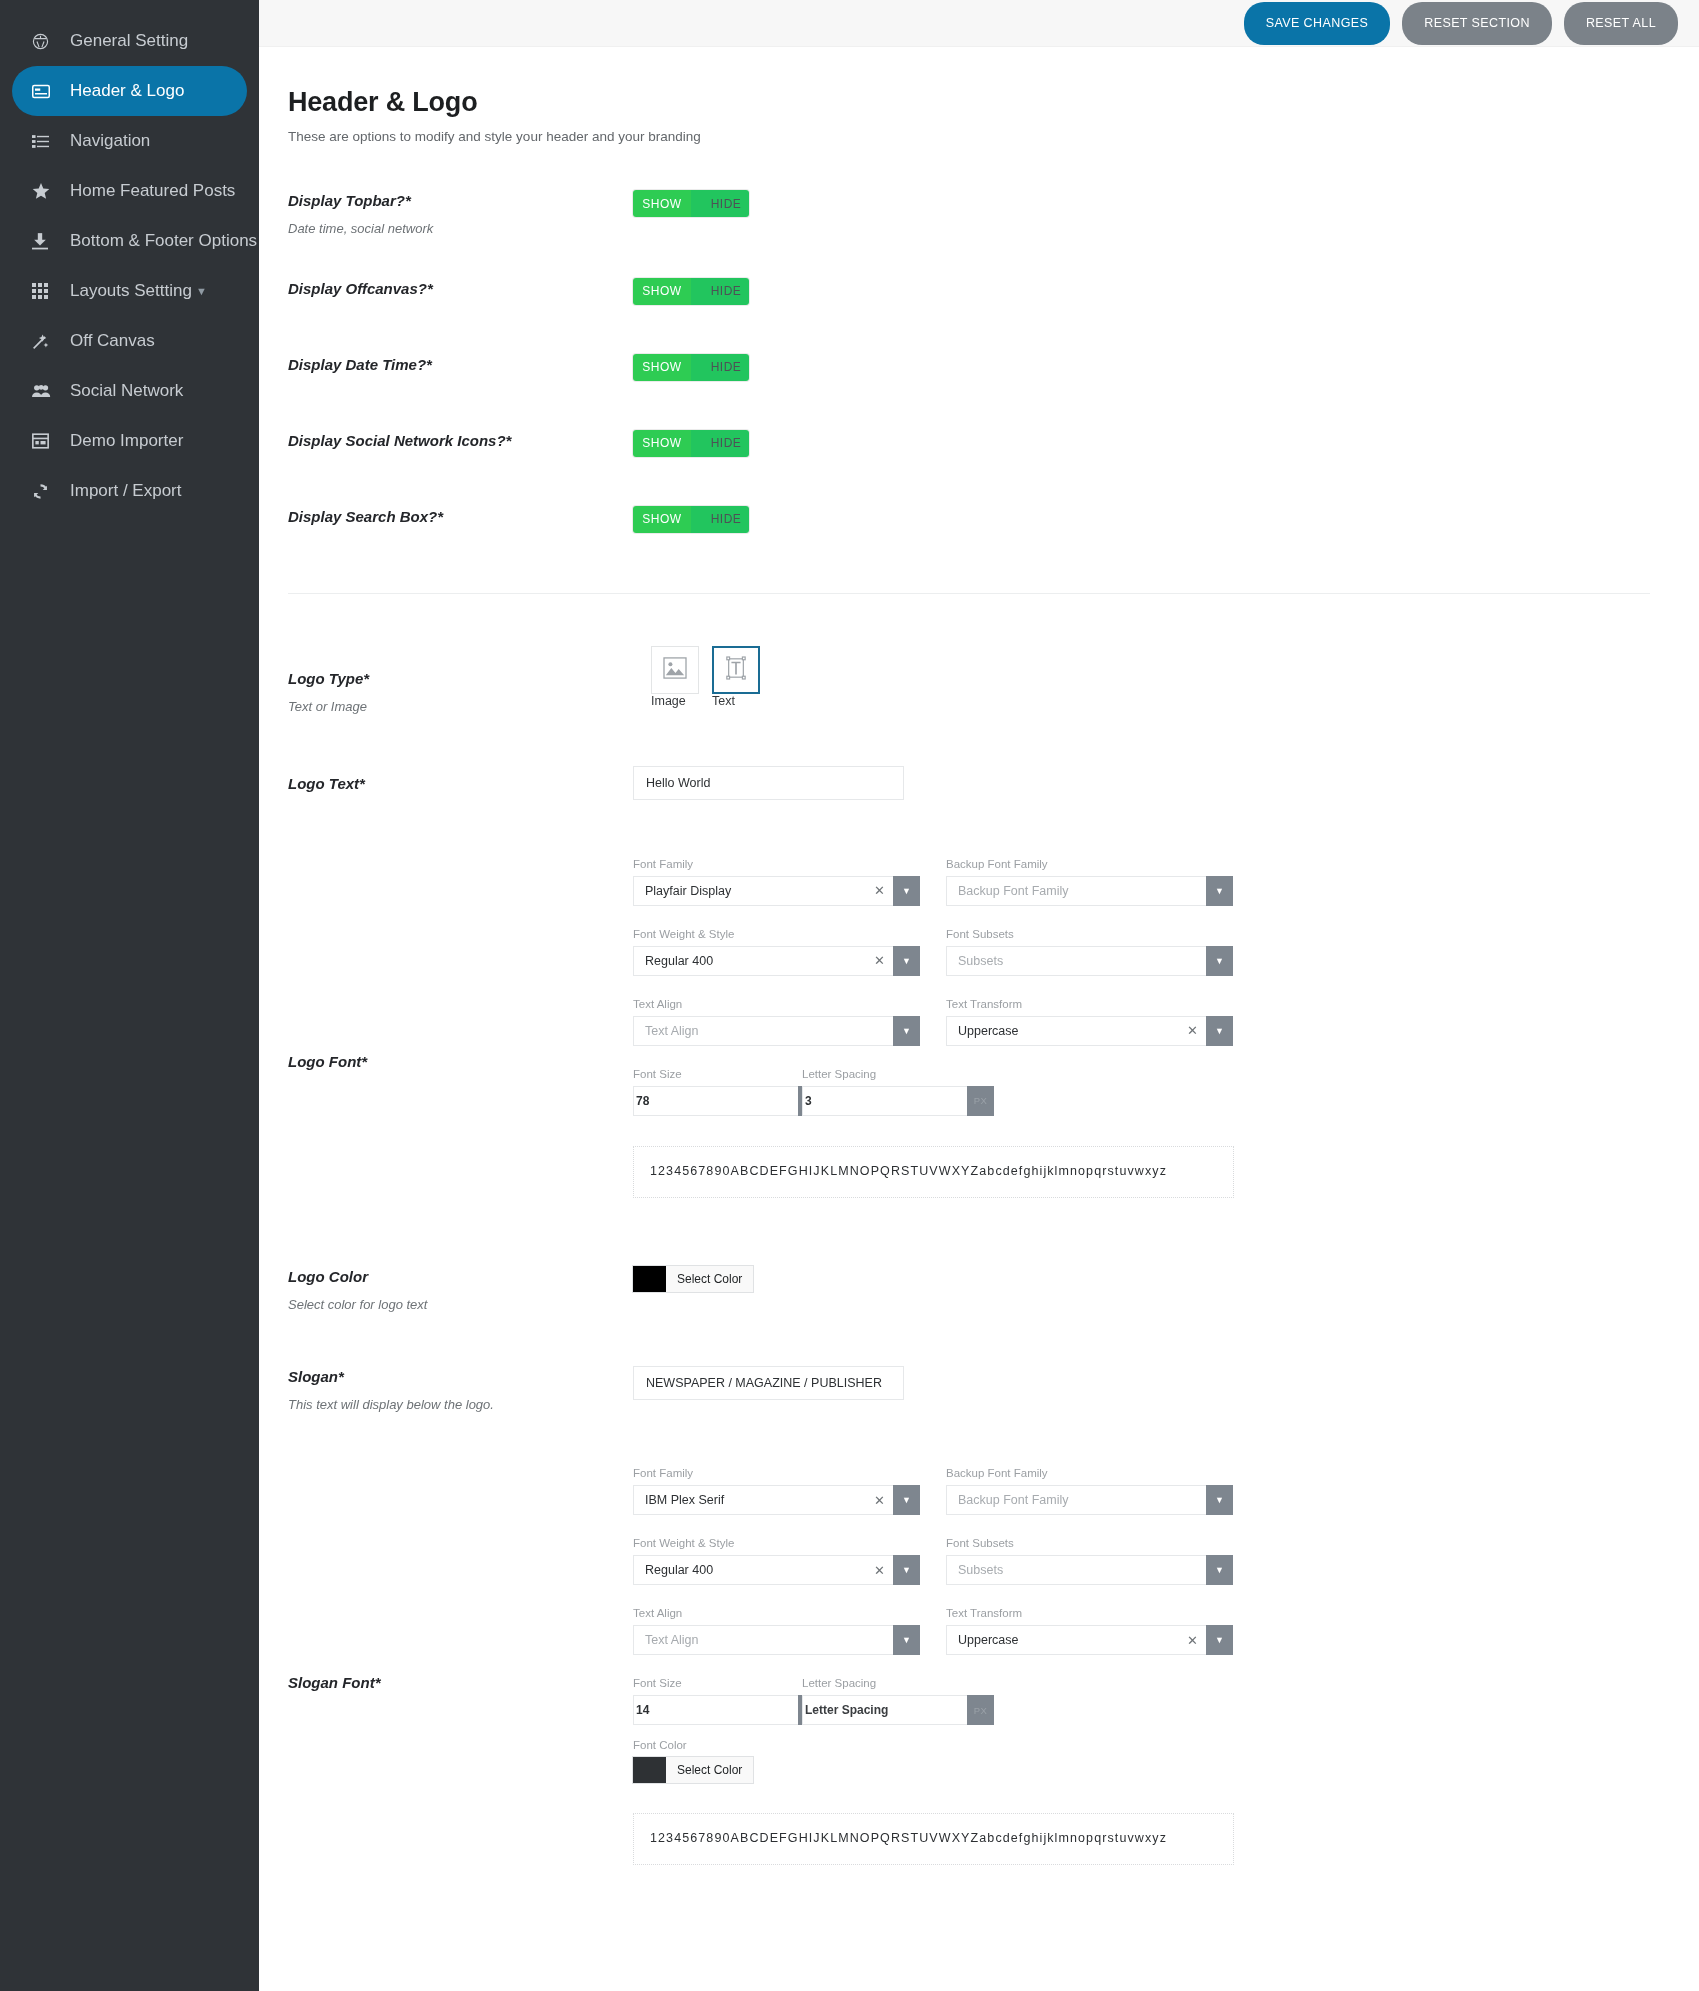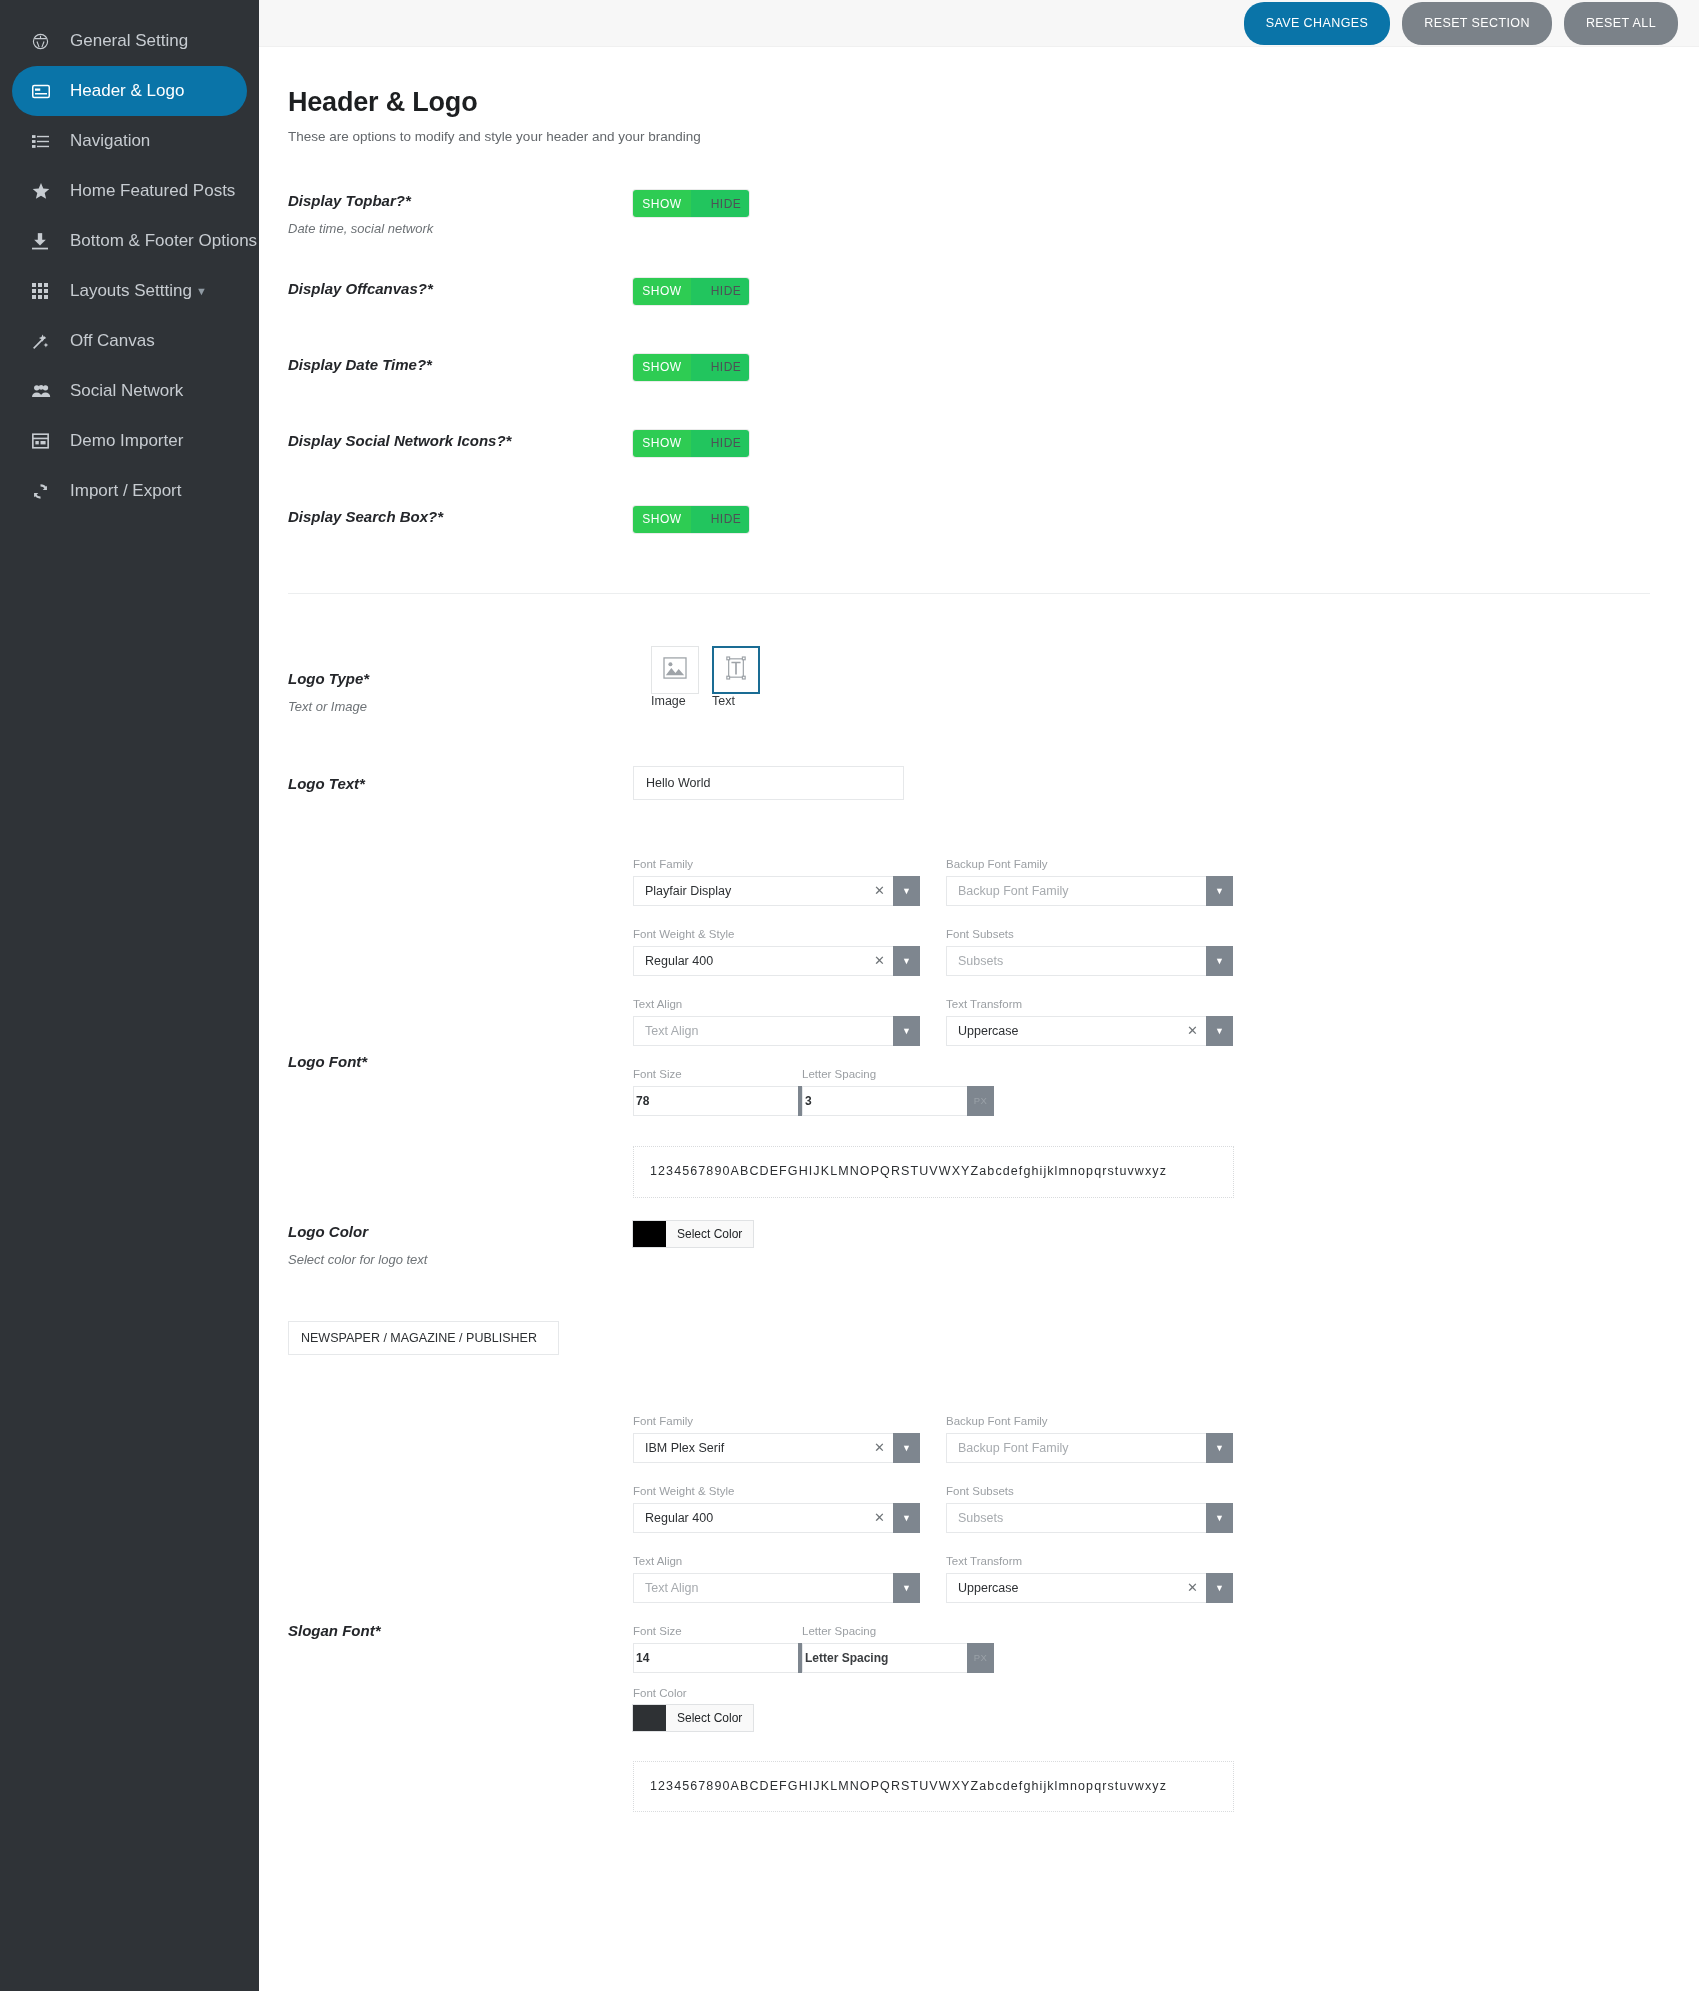--- a/index.html
+++ b/index.html
@@ -497,34 +497,38 @@
                 <input class="unit-in" type="text" value="3" placeholder="Letter Spacing" style="">
                 <div class="unit-sfx">PX</div>
               </div>
             </div>
           </div>
 
           <div class="preview">1234567890ABCDEFGHIJKLMNOPQRSTUVWXYZabcdefghijklmnopqrstuvwxyz</div>
         </div>
       </div>
 
-      <div class="field-row" style="margin-top:23px; margin-bottom:52px;">
+      <div class="field-row" style="margin-top:68px; margin-bottom:52px;">
         <div class="field-label-col">
           <div class="field-title">Logo Color</div>
           <div class="field-desc">Select color for logo text</div>
         </div>
         <div class="field-ctrl-col">
           <div class="color-pick">
             <div class="color-swatch" style="background: rgb(0, 0, 0);"></div>
             <div class="color-btn">Select Color</div>
           </div>
         </div>
       </div>
 
       <div class="field-row" style="margin-bottom:54px;">
+        <div class="field-label-col">
+          <div class="field-title">Slogan*</div>
+          <div class="field-desc">This text will display below the logo.</div>
+        </div>
         <div class="field-ctrl-col">
           <input class="txt-input" type="text" value="NEWSPAPER / MAGAZINE / PUBLISHER" placeholder="Slogan" style="">
         </div>
       </div>
 
       <div class="field-row">
         <div class="field-label-col" style="padding-top:207px;">
           <div class="field-title" style="margin-bottom:0;">Slogan Font*</div>
         </div>
         <div class="field-ctrl-col typo">

